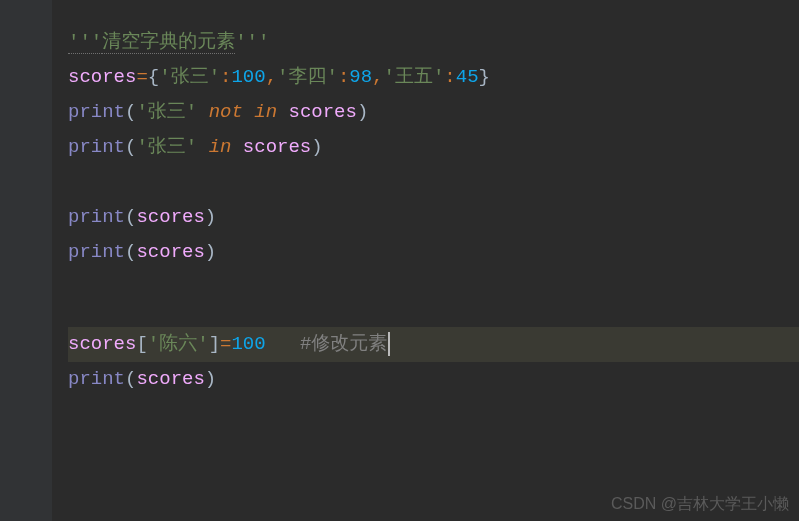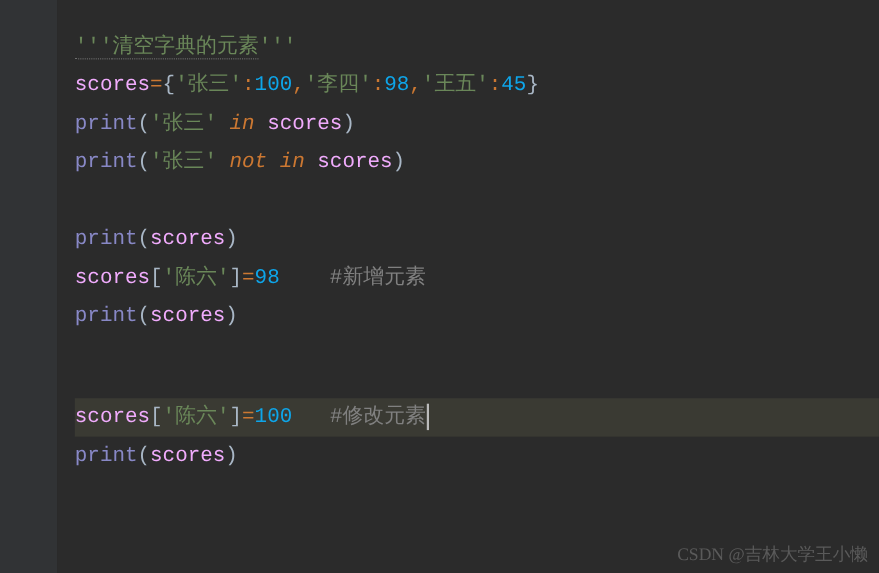--- a/index.html
+++ b/index.html
@@ -57,46 +57,45 @@
       background: #bbbbbb;
       vertical-align: middle;
       margin-left: 1px;
     }
     .watermark {
       position: absolute;
       bottom: 6px;
       right: 10px;
       color: #6a6a6a;
       font-size: 16px;
-      font-family: Liberation Serif, serif;
+      font-family: Liberation Sans, sans-serif;
       opacity: 0.75;
     }
   </style>
 </head>
 <body>
 
 <div class="editor">
   <div class="gutter"></div>
   <div class="code-area">
 
     <div class="line"><span class="t-string docstring-underline">'''</span><span class="t-string docstring-underline">清空字典的元素</span><span class="t-string">'''</span></div>
 
     <div class="line"><span class="t-default">scores</span><span class="t-op">=</span><span class="t-bracket">{</span><span class="t-string">'张三'</span><span class="t-op">:</span><span class="t-number">100</span><span class="t-op">,</span><span class="t-string">'李四'</span><span class="t-op">:</span><span class="t-number">98</span><span class="t-op">,</span><span class="t-string">'王五'</span><span class="t-op">:</span><span class="t-number">45</span><span class="t-bracket">}</span></div>
 
+    <div class="line"><span class="t-builtin">print</span><span class="t-paren">(</span><span class="t-string">'张三'</span><span> </span><span class="t-keyword">not</span><span> </span><span class="t-keyword">in</span><span> </span><span class="t-default">scores</span><span class="t-paren">)</span></div>
+
     <div class="line"><span class="t-builtin">print</span><span class="t-paren">(</span><span class="t-string">'张三'</span><span> </span><span class="t-keyword">in</span><span> </span><span class="t-default">scores</span><span class="t-paren">)</span></div>
-
-    <div class="line"><span class="t-builtin">print</span><span class="t-paren">(</span><span class="t-string">'张三'</span><span> </span><span class="t-keyword">not</span><span> </span><span class="t-keyword">in</span><span> </span><span class="t-default">scores</span><span class="t-paren">)</span></div>
 
     <div class="line"></div>
 
 
 
     <div class="line"><span class="t-builtin">print</span><span class="t-paren">(</span><span class="t-default">scores</span><span class="t-paren">)</span></div>
 
-    <div class="line"><span class="t-default">scores</span><span class="t-bracket">[</span><span class="t-string">'陈六'</span><span class="t-bracket">]</span><span class="t-op">=</span><span class="t-number">98</span><span>    </span><span class="t-comment">#新增元素</span></div>
 
     <div class="line"><span class="t-builtin">print</span><span class="t-paren">(</span><span class="t-default">scores</span><span class="t-paren">)</span></div>
 
     <div class="line"></div>
 
     <div class="line highlighted"><span class="t-default">scores</span><span class="t-bracket">[</span><span class="t-string">'陈六'</span><span class="t-bracket">]</span><span class="t-op">=</span><span class="t-number">100</span><span>   </span><span class="t-comment">#修改元素</span><span class="cursor"></span></div>
 
     <div class="line"><span class="t-builtin">print</span><span class="t-paren">(</span><span class="t-default">scores</span><span class="t-paren">)</span></div>
 
   </div>

